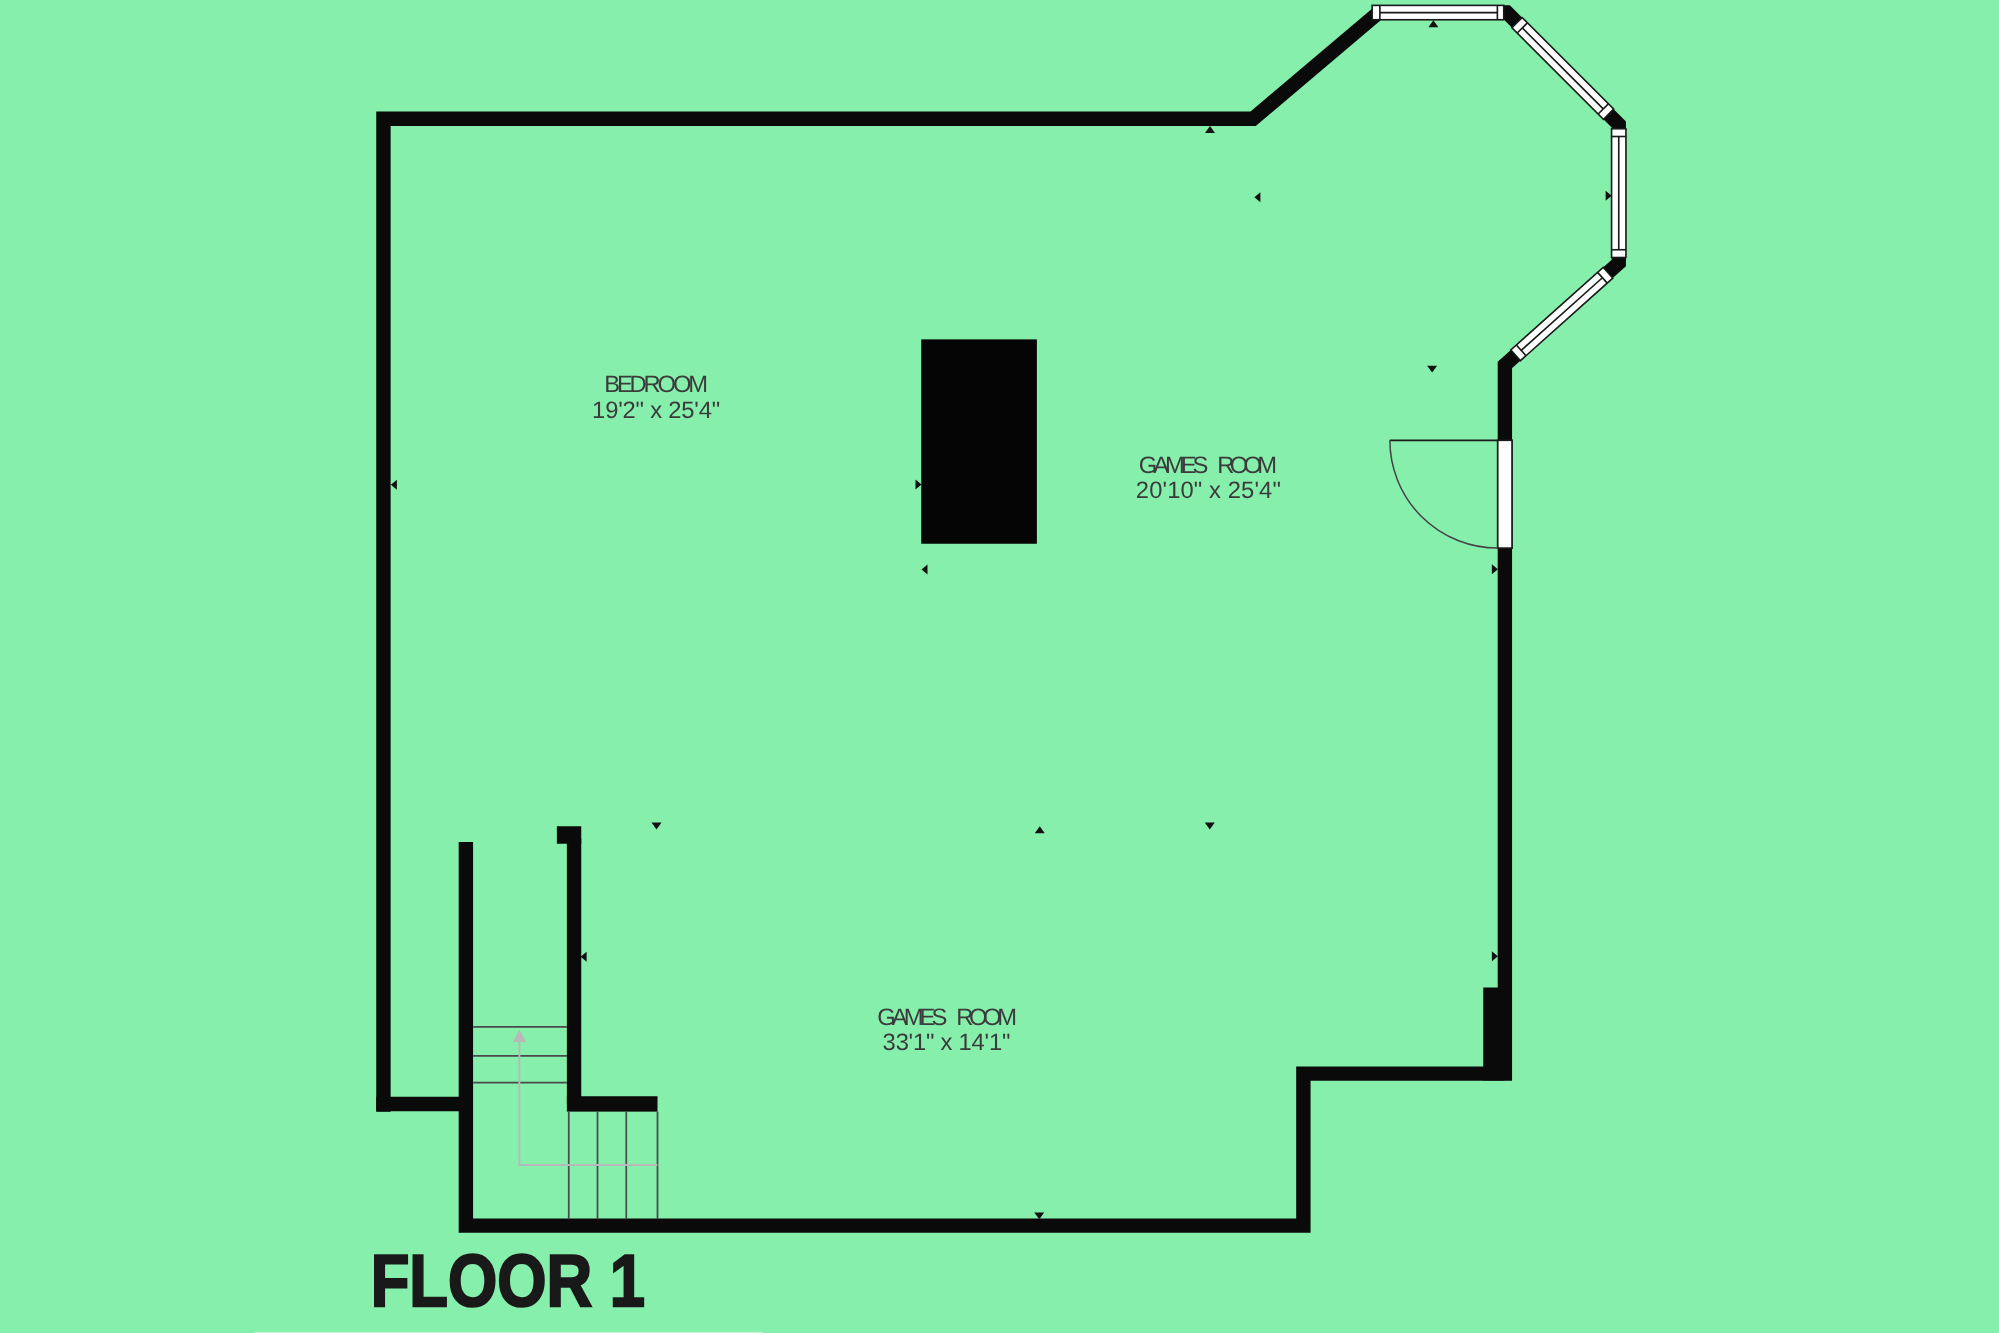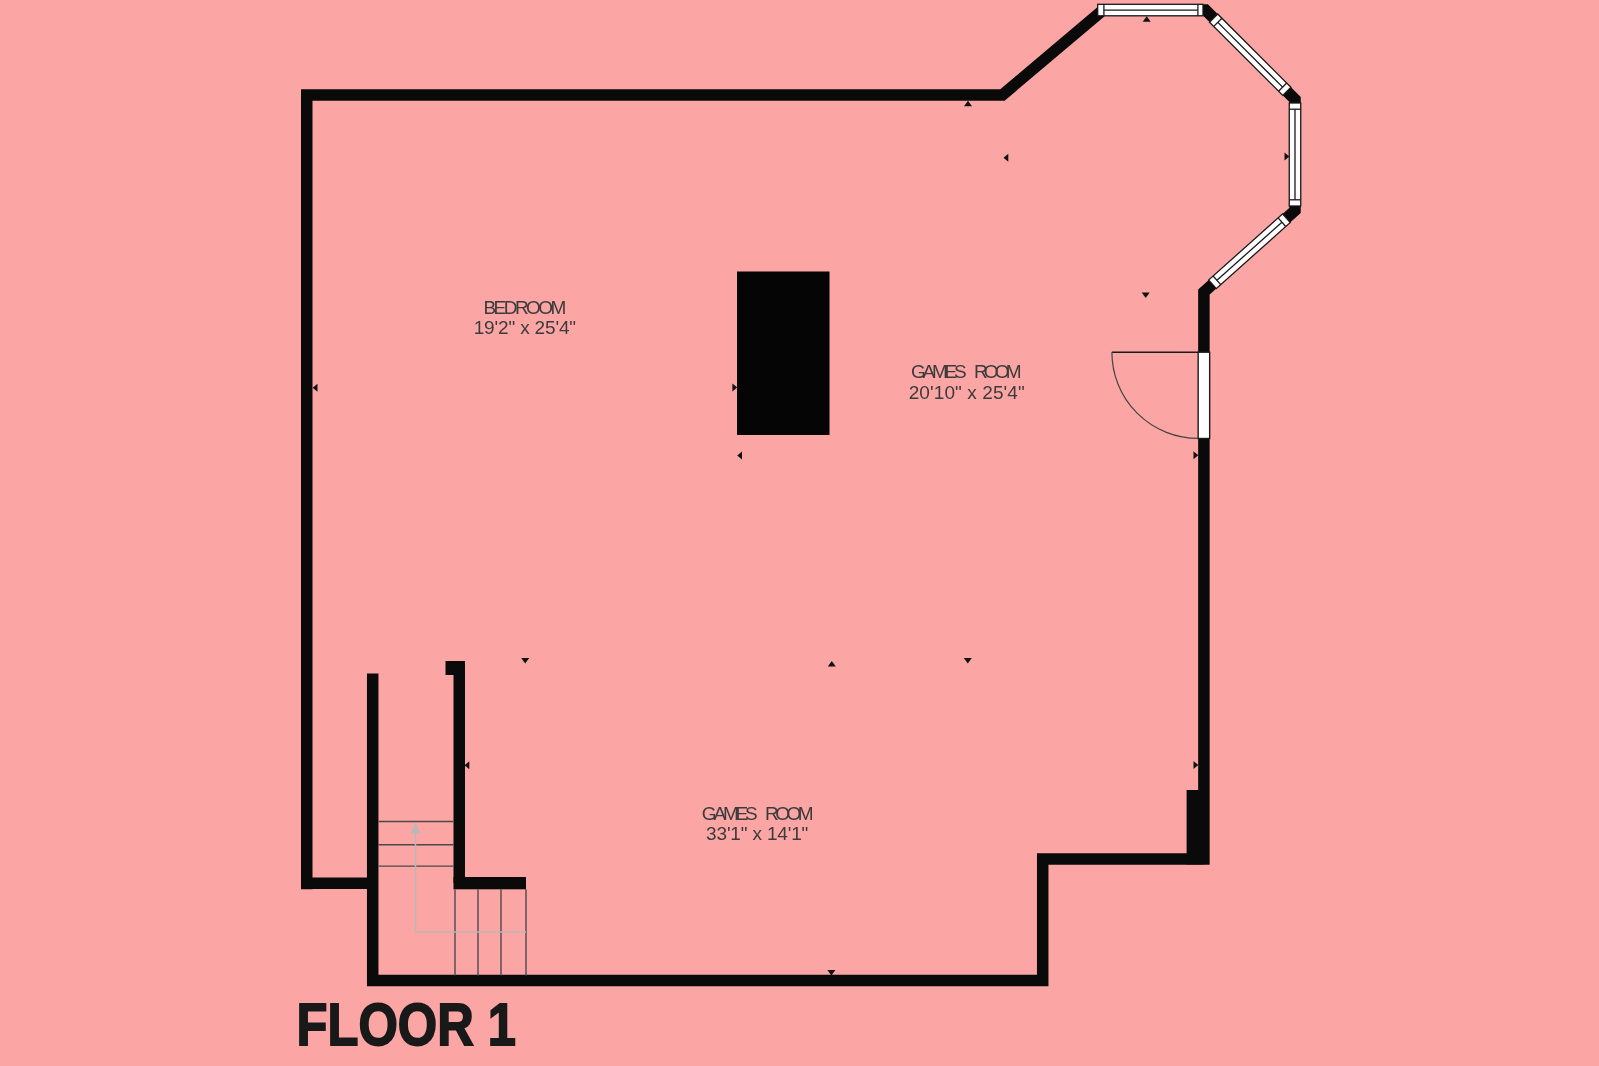--- a/index.html
+++ b/index.html
@@ -1,16 +1,16 @@
 <!DOCTYPE html>
 <html><head>
 <meta charset="utf-8">
 <style>
   html,body{margin:0;padding:0;background:#fcfcfc;}
-  .wrap{position:relative;width:1599px;height:1066px;overflow:hidden;background:#fca5a5;}
+  .wrap{position:relative;width:1599px;height:1066px;overflow:hidden;background:#86efac;}
   text{font-family:"Liberation Sans",sans-serif;fill:#3b3b3b;}
 </style>
 </head>
 <body>
 <div class="wrap">
 <svg width="1599" height="1066" viewBox="0 0 1599 1066" xmlns="http://www.w3.org/2000/svg">
 
   <g stroke="#0a0a0a" stroke-width="11.5" fill="none" stroke-linecap="butt" stroke-linejoin="miter">
 
     <path d="M 306.75,889.3 L 306.75,95 L 1002.5,95 L 1103,10 L 1205.5,10 L 1295,99.5 L 1295,210.5 L 1203.9,292 L 1203.9,352.2"></path>

